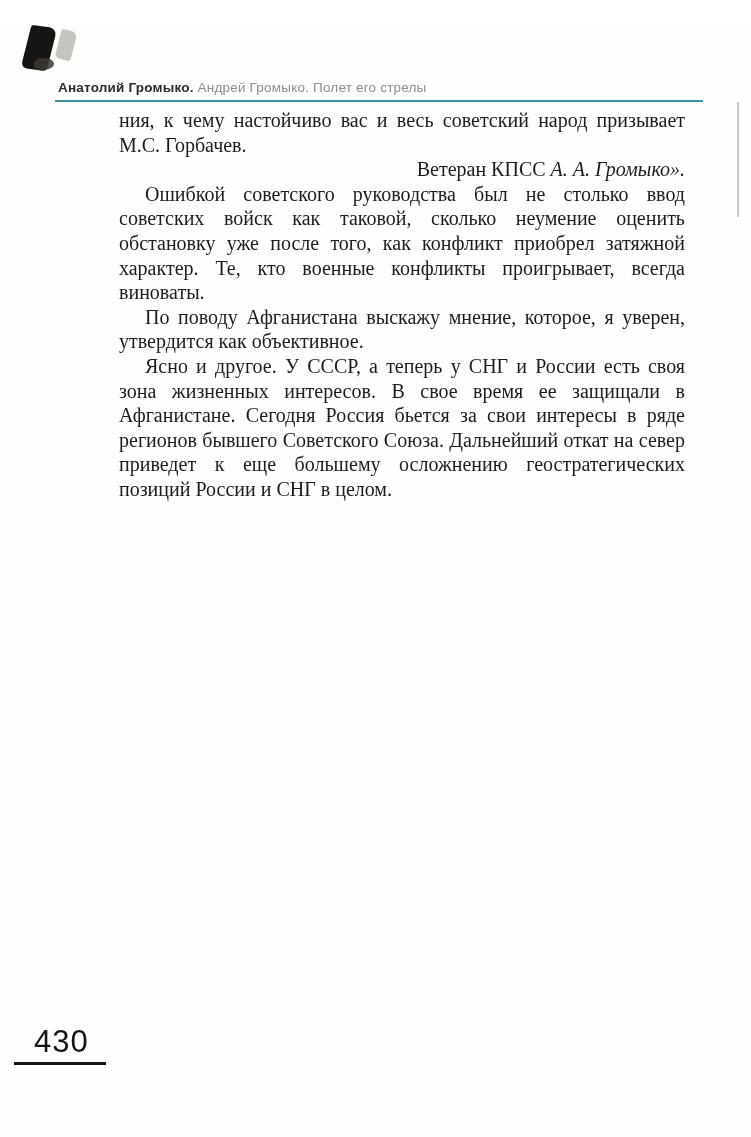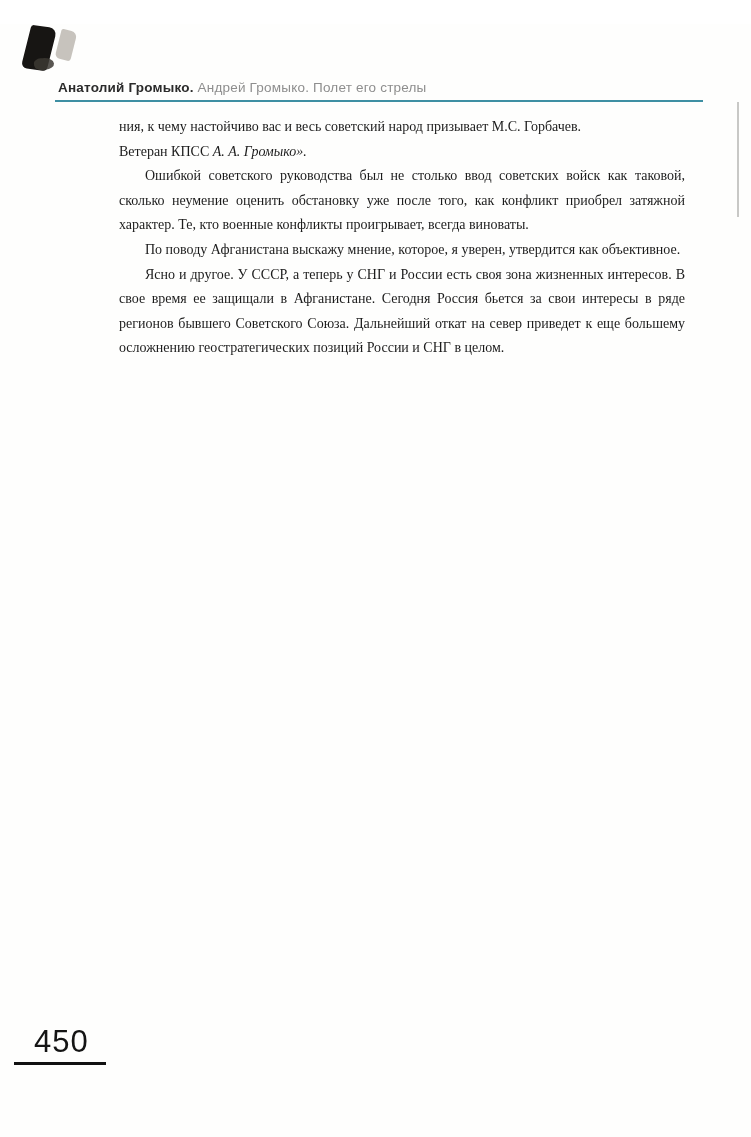--- a/index.html
+++ b/index.html
@@ -85,35 +85,35 @@
     left: 55px;
     top: 76px;
     width: 648px;
     height: 2px;
   }
 
   
   .body-text {
     position: absolute;
     left: 119px;
-    top: 91px;
+    top: 84px;
     width: 566px;
-    font-size: 14px;
+    font-size: 20px;
     line-height: 24.6px;
     text-align: justify;
   }
   .body-text p {
     margin: 0;
     padding: 0;
   }
   .para-cont {
     text-indent: 0;
   }
   .signature {
-    text-align: left;
+    text-align: right;
     padding-right: 26px;
     margin-top: 1px;
   }
   .signature .sig-italic {
     font-style: italic;
   }
   .para-indent {
     text-indent: 26px;
   }
   .para-gap {
@@ -172,18 +172,18 @@
 
     <p class="signature sig-gap">
       <span class="sig-plain">Ветеран КПСС </span><span class="sig-italic">А. А. Громыко».</span>
     </p>
 
     <p class="para-indent para-gap">Ошибкой советского руководства был не столько ввод советских войск как таковой, сколько неумение оценить обстановку уже после того, как конфликт приобрел затяжной характер. Те, кто военные конфликты проигрывает, всегда виноваты.</p>
     <p class="para-indent sig-gap">По поводу Афганистана выскажу мнение, которое, я уверен, утвердится как объективное.</p>
     <p class="para-indent para-gap">Ясно и другое. У СССР, а теперь у СНГ и России есть своя зона жизненных интересов. В свое время ее защищали в Афганистане. Сегодня Россия бьется за свои интересы в ряде регионов бывшего Советского Союза. Дальнейший откат на север приведет к еще большему осложнению геостратегических позиций России и СНГ в целом.</p>
   </main>
 
-  <div class="folio">450</div>
+  <div class="folio">430</div>
   <div class="folio-rule"></div>
 
   <div class="bottom-mark" style="background: rgb(62, 143, 163);"></div>
 
 </div>
 
 </body></html>

